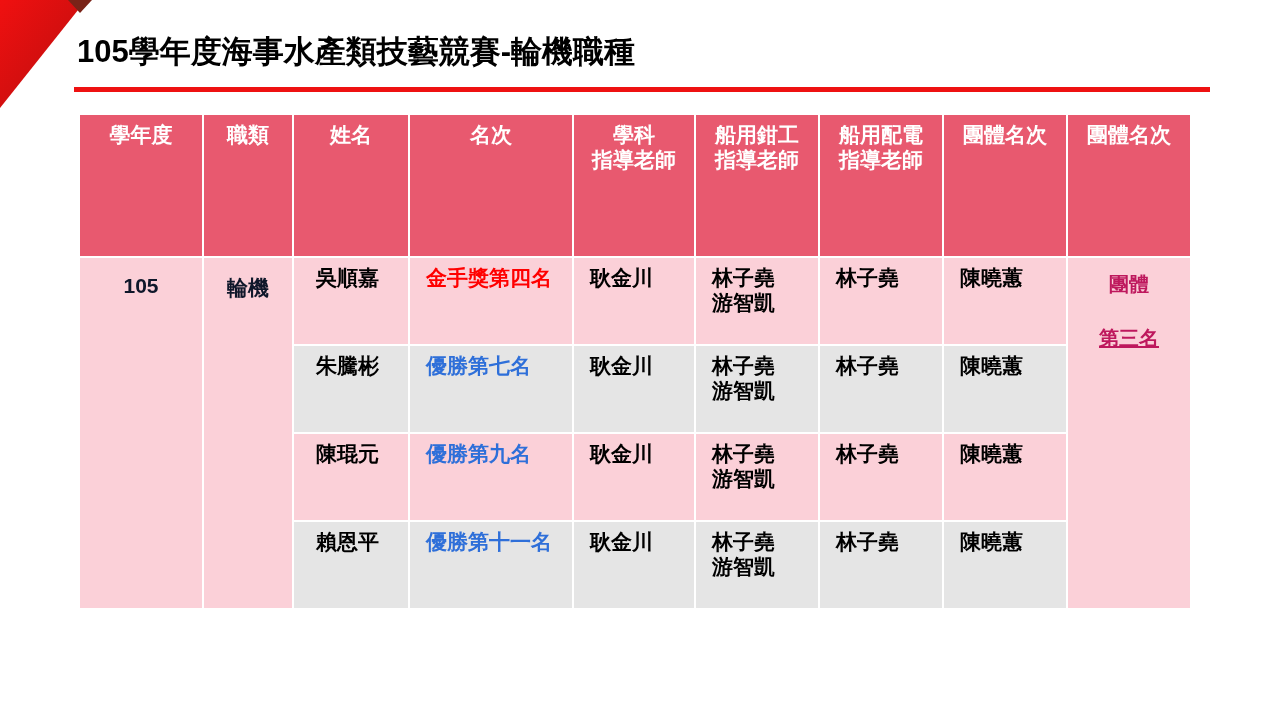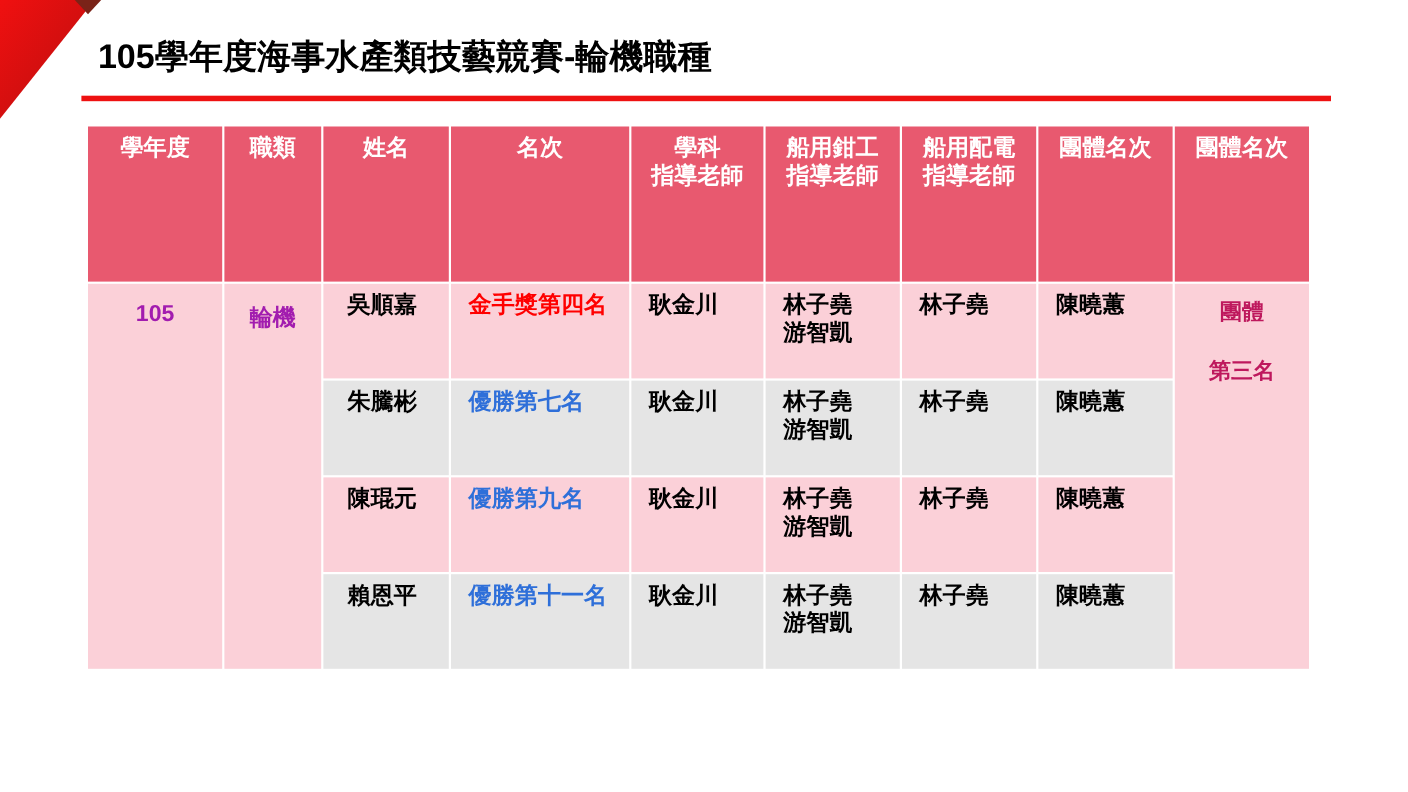--- a/index.html
+++ b/index.html
@@ -22,21 +22,21 @@
     left: 0;
     top: 0;
     width: 130px;
     height: 112px;
     pointer-events: none;
   }
 
   
   #slide-title {
     position: absolute;
-    left: 89px;
+    left: 77px;
     top: 34px;
     font-size: 31px;
     font-weight: bold;
     color: #000000;
     letter-spacing: 0px;
     white-space: nowrap;
     line-height: 1.15;
   }
   #title-rule {
     position: absolute;
@@ -97,33 +97,33 @@
 
   .rank-gold { color: #FF0000; }
   .rank-win  { color: #2E6FD9; }
 
   
   .merged-left {
     background: #FBD0D8;
     text-align: center;
     vertical-align: middle;
     font-size: 21px;
-    color: #a21caf;
+    color: #0f172a;
   }
   
   .merged-right {
     background: #FBD0D8;
     text-align: center;
     vertical-align: middle;
     font-size: 20px;
     color: #be185d;
     line-height: 1.0;
   }
   .merged-right .ln1 { display: block; margin-bottom: 34px; }
-  .merged-right .ln2 { display: block; }
+  .merged-right .ln2 { display: block; text-decoration: underline; }
 </style>
 </head>
 <body>
 
 <svg id="corner-decoration" viewBox="0 0 130 112" xmlns="http://www.w3.org/2000/svg">
   <defs>
     <linearGradient id="redgrad" x1="0" y1="0" x2="1" y2="1">
       <stop offset="0%" stop-color="#F01010"></stop>
       <stop offset="100%" stop-color="#B80E0E"></stop>
     </linearGradient>

